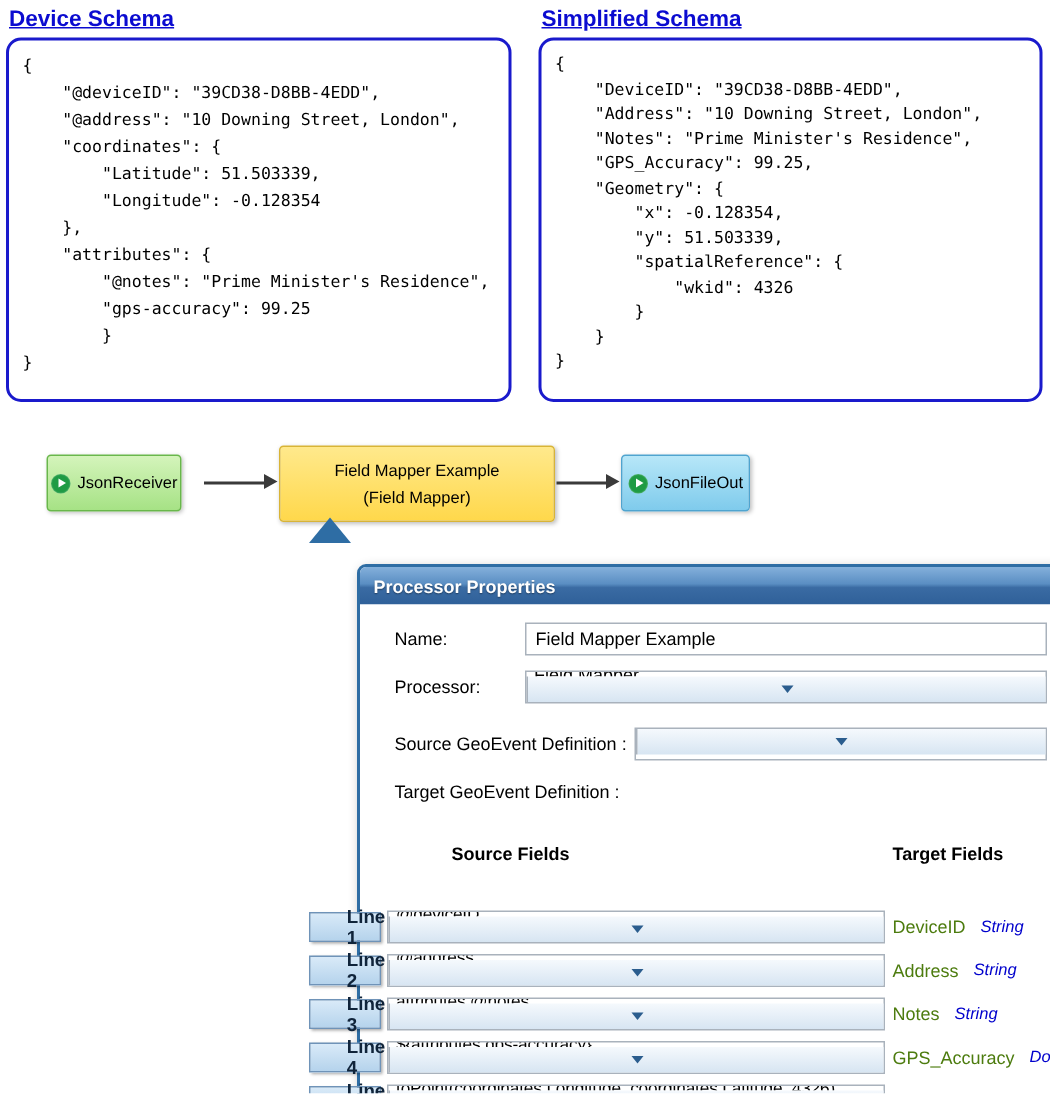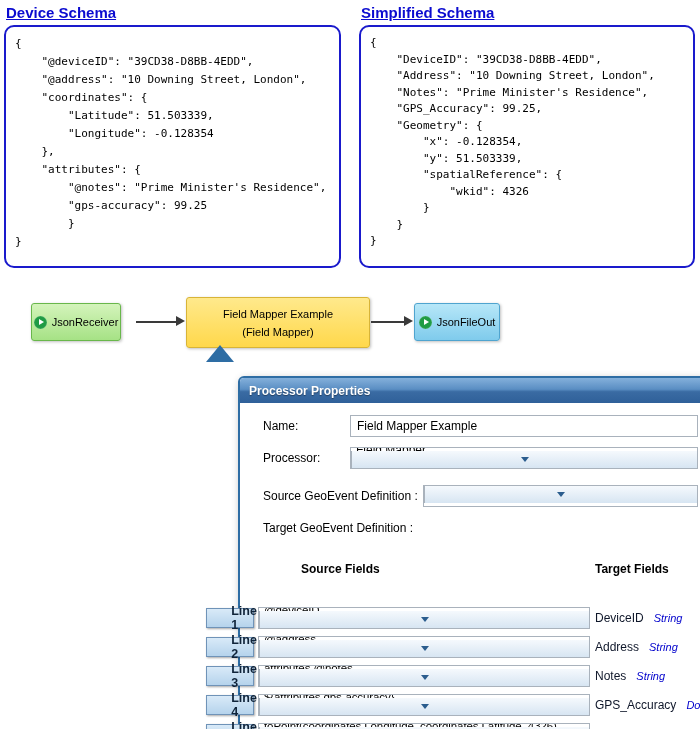--- a/index.html
+++ b/index.html
@@ -57,21 +57,21 @@
 
   .mapper-rows { position:absolute; left:0; top:204px; right:0; }
   .mapper-row { position:relative; height:22px; margin-bottom:7px; }
   .line-badge { position:absolute; left:-34px; top:1px; width:48px; height:20px;
                background:linear-gradient(#d9eaf8,#b5d3ec); border:1px solid #6f93b8;
                display:flex; align-items:center; justify-content:center; font-size:12.5px; font-weight:600;
                color:#10243a; box-shadow:1px 1px 2px rgba(0,0,0,0.35);padding-left:28px; }
   .mapper-combo { left:18px; top:0; width:332px; }
   .mapper-combo .combo-value { font-size:11.5px; letter-spacing:-0.1px; }
   .target-field { position:absolute; left:355px; top:0; height:22px; display:flex; align-items:center; gap:10px; }
-  .target-name { font-size:12px; color:#0f172a; white-space:nowrap; }
+  .target-name { font-size:12px; color:#4d7c0f; white-space:nowrap; }
   .target-type { font-size:11px; font-style:italic; color:#0000cc; white-space:nowrap; }
 </style>
 </head>
 <body>
 
 <div class="stage">
 
   <div class="schema-title" style="left:6px; top:4px;">Device Schema</div>
   <div class="schema-box" style="left:4px; top:25px; width:337px; height:243px;">
     <pre class="schema-code code-left">{

